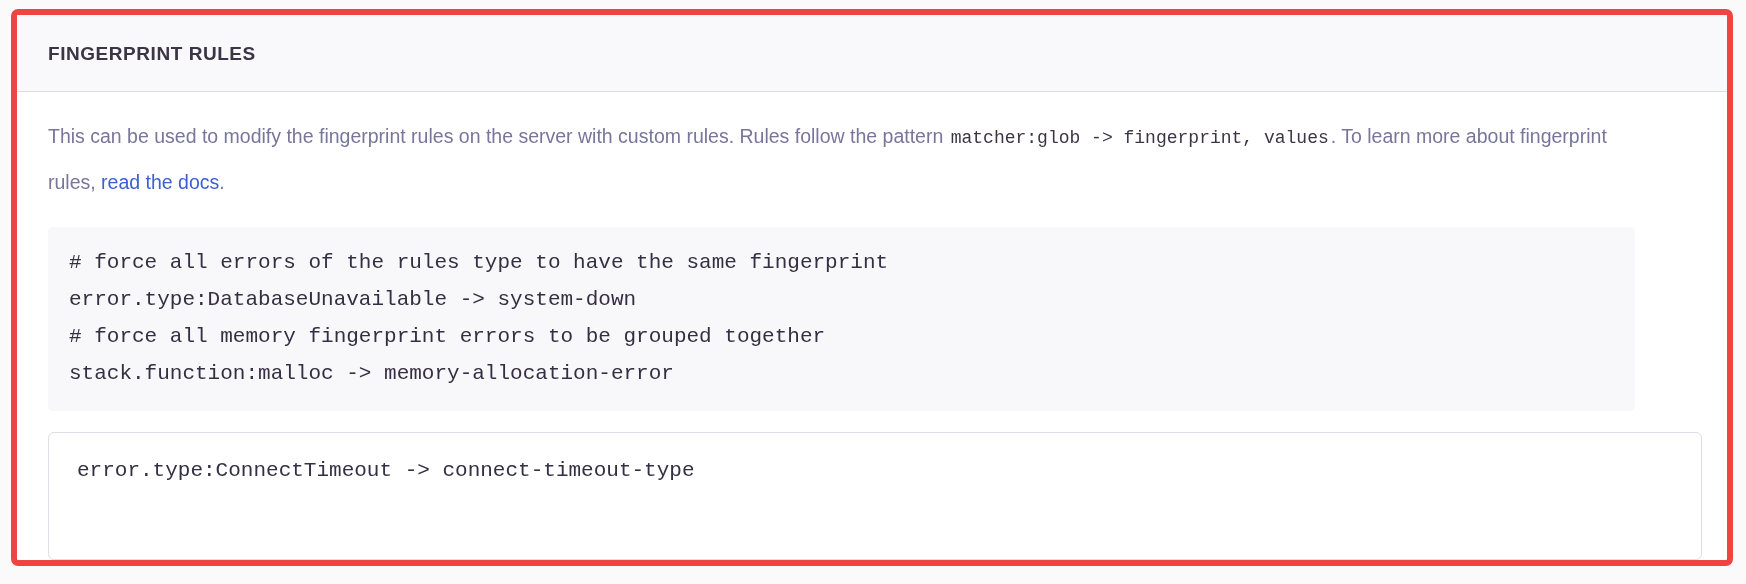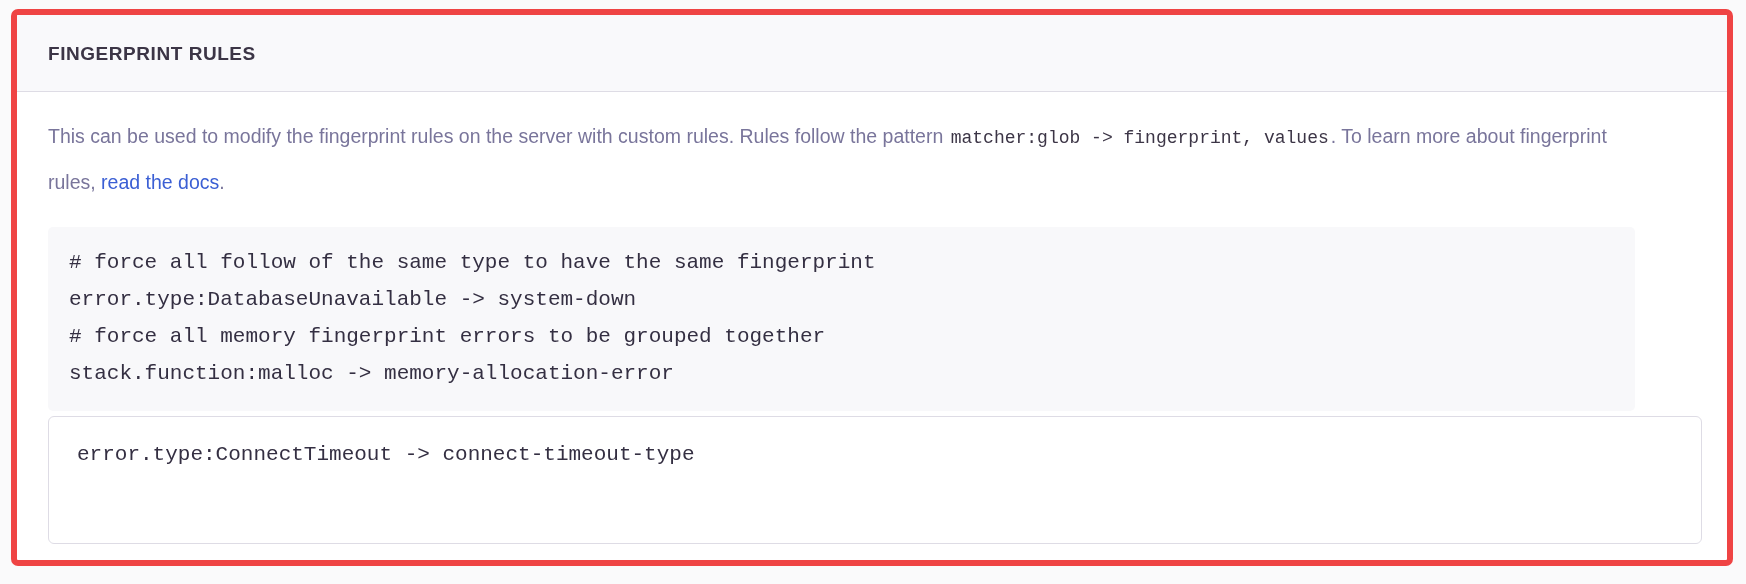--- a/index.html
+++ b/index.html
@@ -81,21 +81,21 @@
     font-size: 21px;
     line-height: 37px;
     color: #342F42;
     white-space: pre;
     width: 1587px;
     box-sizing: border-box;
   }
 
   .rules-input {
     display: block;
-    margin: 5px 0 0 0;
+    margin: 21px 0 0 0;
     width: 1654px;
     height: 128px;
     box-sizing: border-box;
     border: 1px solid #DEDCE5;
     border-radius: 6px;
     background: #FFFFFF;
     padding: 22px 24px 22px 28px;
     font-family: "Liberation Mono", "DejaVu Sans Mono", monospace;
     font-size: 21px;
     line-height: 31px;
@@ -112,21 +112,21 @@
 <div class="panel">
 
   <div class="panel-header">
     <div class="panel-title">Fingerprint Rules</div>
   </div>
 
   <div class="panel-body">
 
     <p class="description"><span>This can be used to modify the fingerprint rules on the server with custom rules. Rules follow the pattern </span><span class="code-inline">matcher:glob -&gt; fingerprint, values</span><span>. To learn more about fingerprint rules, </span><a class="doc-link" href="#">read the docs</a><span>.</span></p>
 
-    <div class="code-sample"><span># force all follow of the same type to have the same fingerprint</span>
+    <div class="code-sample"><span># force all errors of the rules type to have the same fingerprint</span>
 <span>error.type:DatabaseUnavailable -&gt; system-down</span>
 <span># force all memory fingerprint errors to be grouped together</span>
 <span>stack.function:malloc -&gt; memory-allocation-error</span></div>
 
     <textarea class="rules-input" spellcheck="false" placeholder="matcher:glob -&gt; fingerprint, values" style="">error.type:ConnectTimeout -&gt; connect-timeout-type</textarea>
 
   </div>
 </div>
 
 </body></html>

